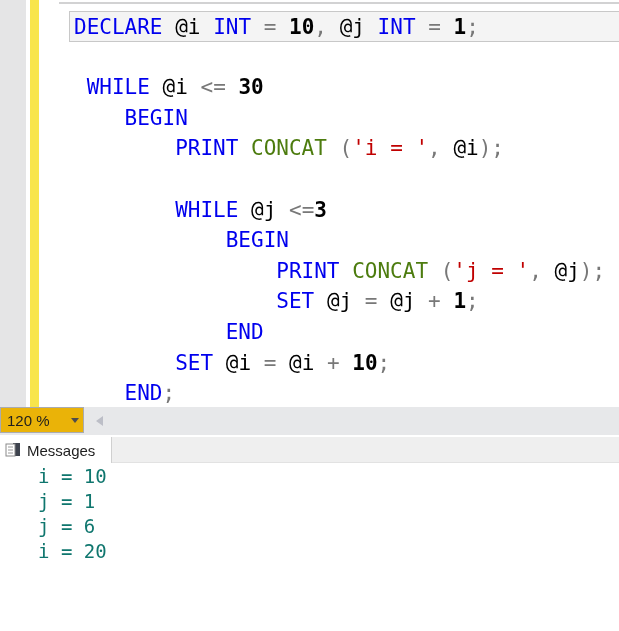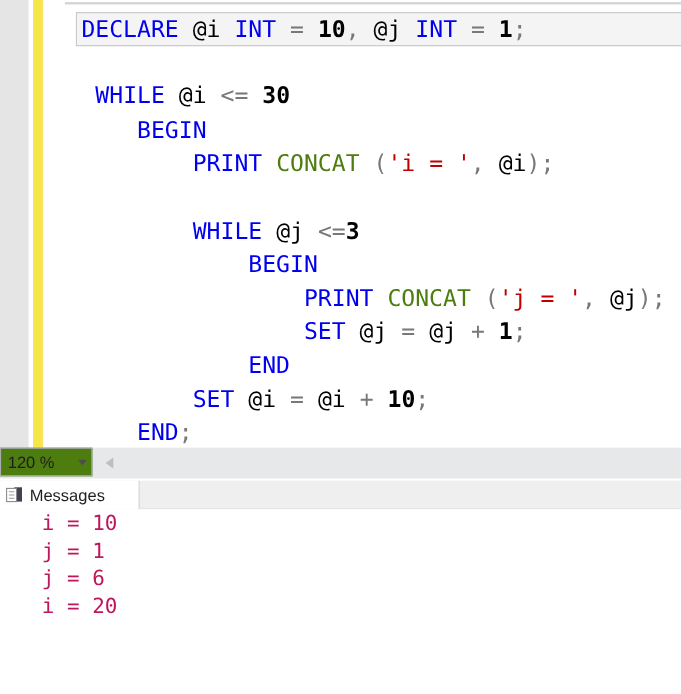--- a/index.html
+++ b/index.html
@@ -25,44 +25,44 @@
   .tk-kw{color:#0000ee;}
   .tk-fn{color:#4d7c0f;}
   .tk-str{color:#c00000;}
   .tk-num{color:#000000;font-weight:bold;}
   .tk-id{color:#000000;}
   .tk-op{color:#787878;}
   .tk-pl{color:#000000;}
   
   .bottom-strip{position:absolute;top:407px;left:0;right:0;height:28px;background:#e7e8ea;}
   .zoom-combo{
-    position:absolute;left:0;top:0;width:84px;height:26px;background:#4d7c0f;
+    position:absolute;left:0;top:0;width:84px;height:26px;background:#eab308;
     border:1px solid #a9abb0;box-sizing:border-box;
     display:flex;align-items:center;justify-content:space-between;
     font-size:15px;color:#1e1e1e;padding-left:6px;cursor:default;
   }
   .dd-btn{width:16px;height:100%;display:flex;align-items:center;justify-content:center;}
   .dd-arrow{width:0;height:0;border-left:4px solid transparent;border-right:4px solid transparent;border-top:5px solid #4d4d4d;}
   .hscroll{position:absolute;left:84px;right:0;top:0;height:28px;}
   .scroll-left-arrow{
     position:absolute;left:12px;top:9px;width:0;height:0;
     border-top:5px solid transparent;border-bottom:5px solid transparent;border-right:7px solid #bcbec7;
   }
   
   .tab-strip{position:absolute;top:437px;left:0;right:0;height:25px;background:#efefef;border-bottom:1px solid #e2e2e2;}
   .tab-messages{
-    position:absolute;left:0;top:0;width:127px;height:26px;background:#ffffff;
+    position:absolute;left:0;top:0;width:112px;height:26px;background:#ffffff;
     border-right:1px solid #d0d0d0;box-sizing:border-box;
     display:flex;align-items:center;gap:6px;padding-left:5px;
     font-size:15px;color:#1e1e1e;cursor:default;
   }
   .messages{
     position:absolute;top:463px;left:0;right:0;bottom:0;background:#ffffff;
     font-family:"DejaVu Sans Mono",monospace;font-size:19px;line-height:25px;
-    color:#be185d;padding:1px 0 0 38px;white-space:pre;
+    color:#0f766e;padding:1px 0 0 38px;white-space:pre;
   }
   .msg-line{height:25px;}
 </style>
 </head>
 <body>
 
 <div class="editor">
   <div class="gutter"></div>
   <div class="change-bar"></div>
   <div class="top-partial-line"></div>

